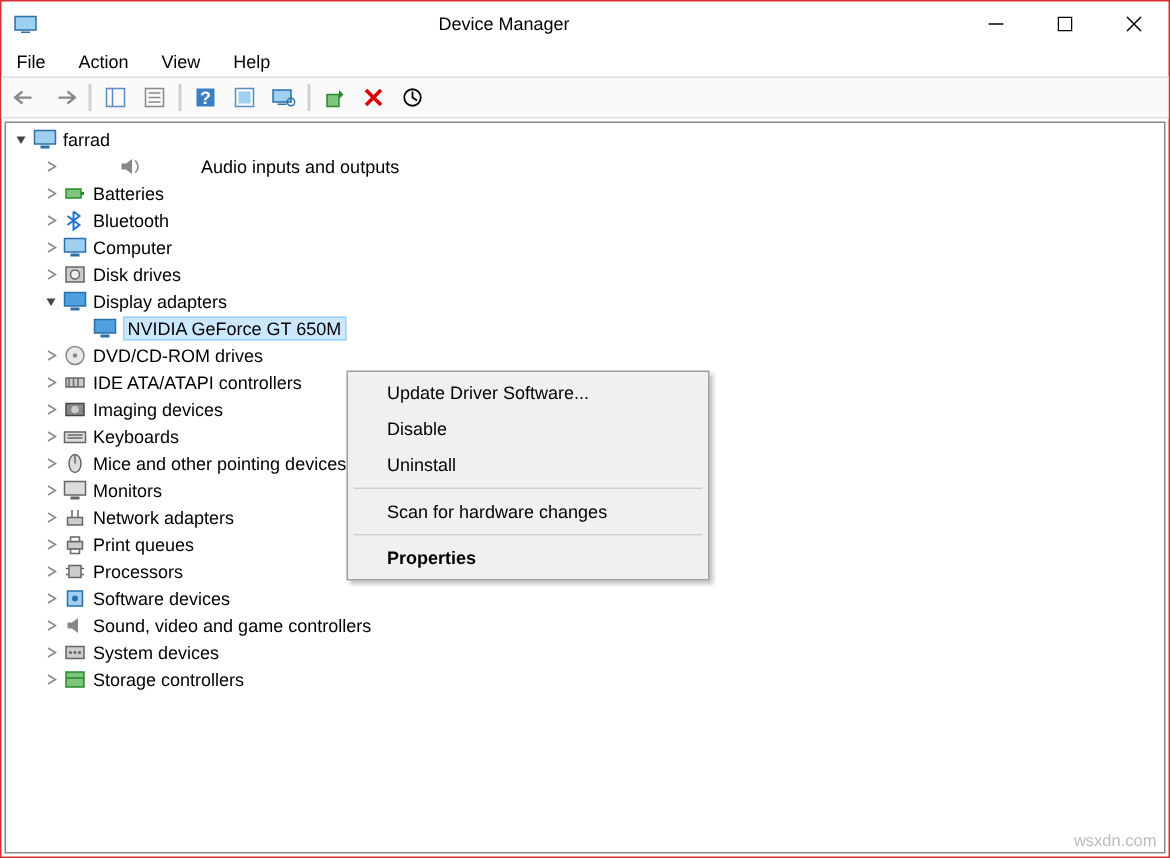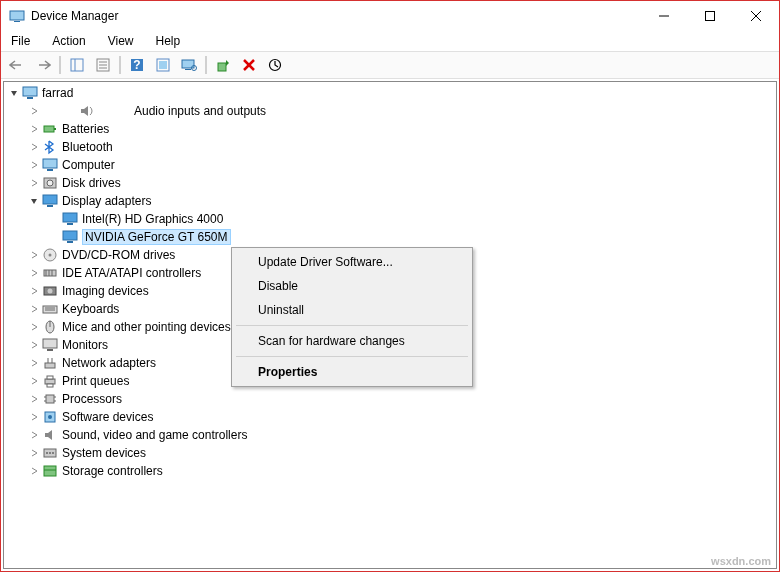--- a/index.html
+++ b/index.html
@@ -1,39 +1,39 @@
 <!DOCTYPE html>
 <html><head>
 <meta charset="utf-8">
 <style>
 * { box-sizing: border-box; font-family: "Segoe UI", Tahoma, sans-serif; font-size: 12px; }
 body { margin: 0; background: #fff; user-select: none; }
 .window { width: 780px; height: 572px; border: 1px solid #d5302f; display: flex; flex-direction: column; position: relative; }
 .titlebar { height: 30px; display: flex; align-items: center; padding: 0 0 0 8px; }
 .titlebar .icon { width: 16px; height: 16px; margin-right: 6px; }
-.titlebar .title { flex: 1; }
+.titlebar .title { flex: 1; text-align: center; }
 .winbtns { display: flex; height: 100%; }
 .winbtn { width: 46px; display: flex; align-items: center; justify-content: center; }
 .winbtn svg { width: 10px; height: 10px; }
 .menubar { height: 20px; display: flex; align-items: center; padding: 0 6px; gap: 14px; }
 .menubar span { padding: 2px 4px; }
 .toolbar { height: 28px; border-top: 1px solid #e0e0e0; border-bottom: 1px solid #e0e0e0; display: flex; align-items: center; padding: 0 4px; gap: 2px; background: #fafafa; }
 .tbtn { width: 24px; height: 24px; display: flex; align-items: center; justify-content: center; border: 1px solid transparent; }
 .tbtn.sep { width: 1px; background: #d0d0d0; margin: 0 2px; height: 18px; }
 .content { flex: 1; padding: 2px; }
 .tree { border: 1px solid #888; height: 100%; overflow: auto; padding: 2px 0; position: relative; }
 .node { display: flex; align-items: center; height: 18px; white-space: nowrap; }
 .chev { width: 12px; height: 12px; display: inline-flex; align-items: center; justify-content: center; margin-right: 2px; }
 .ic { width: 16px; height: 16px; margin-right: 4px; display: inline-flex; align-items: center; justify-content: center; }
 .sel { background: #cce8ff; border: 1px solid #99d1ff; padding: 0 2px; margin: -1px 0; }
 .ctxmenu { position: absolute; background: #f0f0f0; border: 1px solid #a0a0a0; box-shadow: 2px 2px 3px rgba(0,0,0,.25); padding: 2px; width: 242px; }
 .ctxitem { padding: 5px 20px 5px 24px; }
 .ctxitem.bold { font-weight: bold; }
 .ctxsep { height: 1px; background: #d0d0d0; margin: 3px 2px; }
-.watermark { position: absolute; bottom: 4px; right: 8px; color: #bbb; font-size: 11px; font-weight: bold; }
+.watermark { position: absolute; bottom: 4px; right: 8px; color: #bbb; font-size: 11px; }
 </style>
 </head>
 <body>
 
 <div class="window">
 
   <div class="titlebar">
     <span class="icon">
       <svg viewBox="0 0 16 16">
           <rect x="1" y="3" width="14" height="9" fill="#9fd0f0" stroke="#2a6fa8"></rect>
@@ -226,30 +226,20 @@
               <path d="M2 3 L8 3 L5 8 Z" fill="#444"></path>
             </svg>
           </span>
           <span class="ic">
             <svg viewBox="0 0 16 16" width="16" height="16">
               <rect x="1" y="2" width="14" height="9" fill="#4fa0e0" stroke="#2a6fa8"></rect>
               <rect x="5" y="12" width="6" height="2" fill="#2a6fa8"></rect>
             </svg>
           </span>
           <span>Display adapters</span>
-        </div>
-        <div class="node" style="padding-left: 44px;">
-          <span class="chev"></span>
-          <span class="ic">
-            <svg viewBox="0 0 16 16" width="16" height="16">
-              <rect x="1" y="2" width="14" height="9" fill="#4fa0e0" stroke="#2a6fa8"></rect>
-              <rect x="5" y="12" width="6" height="2" fill="#2a6fa8"></rect>
-            </svg>
-          </span>
-          <span>Intel(R) HD Graphics 4000</span>
         </div>
         <div class="node" style="padding-left: 44px;">
           <span class="chev"></span>
           <span class="ic">
             <svg viewBox="0 0 16 16" width="16" height="16">
               <rect x="1" y="2" width="14" height="9" fill="#4fa0e0" stroke="#2a6fa8"></rect>
               <rect x="5" y="12" width="6" height="2" fill="#2a6fa8"></rect>
             </svg>
           </span>
           <span class="sel">NVIDIA GeForce GT 650M</span>

